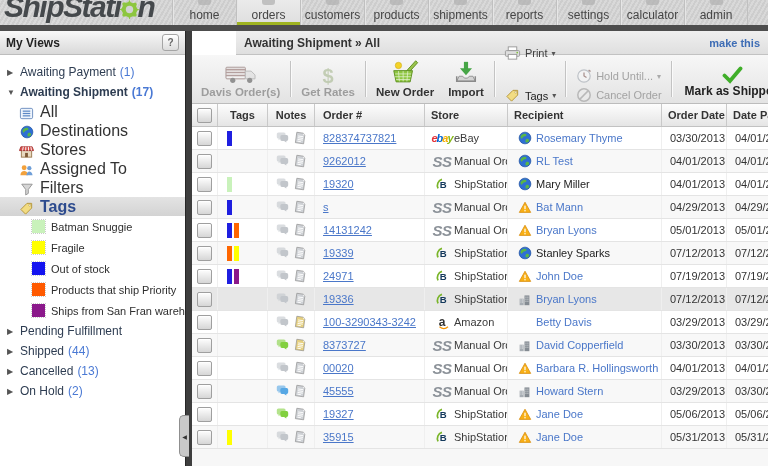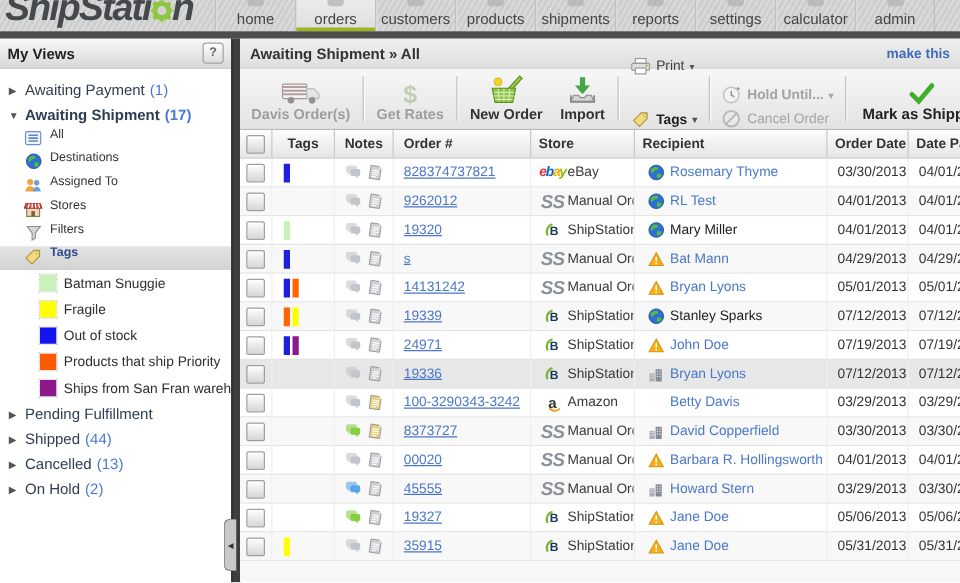--- a/index.html
+++ b/index.html
@@ -26,53 +26,53 @@
   .sb-header{height:23px;background:linear-gradient(#f8f8f8,#d9d9d9);border-bottom:1px solid #bdbdbd;
     display:flex;align-items:center;justify-content:space-between;padding:0 6px;}
   .sb-title{font-weight:bold;font-size:12px;color:#222;}
   .help-btn{width:15px;height:15px;border:1px solid #a5a5a5;border-radius:3px;background:linear-gradient(#fff,#dcdcdc);
     font-size:10px;font-weight:bold;color:#666;display:flex;align-items:center;justify-content:center;cursor:pointer;}
   .sb-list{padding-top:7px;}
   .sv-group{height:20px;display:flex;align-items:center;padding-left:7px;font-size:12px;color:#2e3d52;cursor:pointer;white-space:nowrap;}
   .sv-group.bold .sv-label,.sv-group.bold .sv-count{font-weight:bold;}
   .sv-arrow{width:13px;font-size:8px;color:#555;flex:none;}
   .sv-count{color:#4a79d4;margin-left:4px;}
-  .sv-child{height:19px;display:flex;align-items:flex-start;padding-left:18px;font-size:10px;color:#333;cursor:pointer;white-space:nowrap;}
+  .sv-child{height:19px;display:flex;align-items:flex-end;padding-left:18px;font-size:16px;color:#333;cursor:pointer;white-space:nowrap;}
   .sv-child .ico{width:17px;height:16px;margin-right:5px;flex:none;display:flex;align-items:center;}
   .sv-child.selected{background:linear-gradient(#e3e3e3,#d3d3d3);color:#2d4b8e;}
   .sv-child.selected .sv-label{font-weight:bold;}
   .sv-tag{height:21px;display:flex;align-items:center;padding-left:32px;font-size:11px;color:#2e2e2e;cursor:pointer;white-space:nowrap;}
   .tag-swatch{width:13px;height:13px;margin-right:6px;flex:none;outline:1px dotted rgba(0,0,0,.2);}
 
   
   .divider{position:absolute;left:185px;top:31px;width:7px;bottom:0;background:#3e3e3e;border-left:1px solid #262626;}
   .collapse-handle{position:absolute;left:-7px;top:384px;width:9px;height:40px;background:#c9c9c9;
     border:1px solid #8f8f8f;border-right:none;border-radius:5px 0 0 5px;display:flex;align-items:center;justify-content:center;
     font-size:6px;color:#333;cursor:pointer;}
 
   
   .main{position:absolute;left:192px;top:31px;right:0;bottom:0;background:#fff;overflow:hidden;}
   .titlebar{height:23px;background:linear-gradient(#efefef,#dfdfdf);border-bottom:1px solid #c2c2c2;
-    display:flex;align-items:center;justify-content:space-between;padding:0 8px;}
+    display:flex;align-items:center;justify-content:space-between;padding:0 8px;margin-left:44px;}
   .breadcrumb{font-weight:bold;font-size:12px;color:#333;white-space:nowrap;}
   .make-this{font-weight:bold;font-size:11px;color:#3e6db5;white-space:nowrap;cursor:pointer;}
 
   
   .toolbar{height:49px;background:linear-gradient(#f7f7f7,#e3e3e3);border-bottom:1px solid #bcbcbc;
     display:flex;align-items:stretch;padding-left:2px;box-sizing:border-box;}
   .tbtn-lg{display:flex;flex-direction:column;align-items:center;justify-content:flex-end;
     padding:3px 7px 5px;font-size:11.5px;font-weight:bold;color:#333;cursor:pointer;white-space:nowrap;}
   .tbtn-lg .ico{height:27px;display:flex;align-items:flex-end;justify-content:center;}
   .tbtn-lg.disabled{color:#9d9d9d;cursor:default;}
   .disabled .ico{filter:grayscale(70%) opacity(60%);}
   .tsep{width:1px;background:#c3c3c3;margin:6px 3px;box-shadow:1px 0 0 #fafafa;flex:none;}
   .tstack{display:flex;flex-direction:column;justify-content:flex-end;gap:3px;padding:0 6px;}
   .tbtn-sm{display:flex;align-items:center;height:19px;font-size:11px;color:#3f3f3f;cursor:pointer;gap:4px;white-space:nowrap;}
   .tbtn-sm .ico{width:17px;display:flex;justify-content:center;flex:none;}
-  .tbtn-sm.bold{font-weight:bold;color:#222;margin-top:24px;}
+  .tbtn-sm.bold{font-weight:normal;color:#222;margin-top:24px;}
   .tbtn-sm.disabled{color:#a3a3a3;cursor:default;}
   .caret{font-size:8px;color:#555;}
   .tbtn-sm.disabled .caret{color:#aaa;}
   .tbtn-ship{display:flex;flex-direction:column;align-items:center;justify-content:flex-end;
     padding:3px 10px 5px;font-size:12px;font-weight:bold;color:#222;cursor:pointer;white-space:nowrap;}
   .tbtn-ship .ico{height:24px;display:flex;align-items:flex-end;}
 
   
   .grid-header{display:flex;height:22px;background:linear-gradient(#fdfdfd,#e5e5e5);border-bottom:1px solid #c2c2c2;
     font-size:11px;font-weight:bold;color:#333;}
@@ -197,38 +197,38 @@
               <circle cx="8" cy="8" r="6.7" fill="#2e6fd4" stroke="#1d4f9e" stroke-width="0.8"></circle>
               <path d="M3 6c1-2.5 4-3.6 6-2.6 1.5.8.5 2.6-1 2.6S5.5 7.5 4.5 8.5 2.6 7 3 6z" fill="#59b647"></path>
               <path d="M9.5 9c1.5-.5 3 .2 3.2 1.5.2 1-1 2.5-2.5 2.7-1.2.1-2-1-1.7-2.2.2-.9.4-1.7 1-2z" fill="#59b647"></path>
             </svg>
           </span>
           <span class="sv-label">Destinations</span>
         </div>
         <div class="sv-child">
           <span class="ico">
             <svg width="15" height="15" viewBox="0 0 16 16">
+              <rect x="2.5" y="7" width="11" height="7" fill="#e8d9c0" stroke="#9c7b50"></rect>
+              <rect x="6.5" y="9.5" width="3" height="4.5" fill="#7e5a36"></rect>
+              <path d="M2 3h12l1.5 4h-15z" fill="#d9534f" stroke="#a93936"></path>
+              <path d="M4.6 3l-.8 4M7.3 3l-.2 4M10 3l.2 4M12.6 3l.8 4" stroke="#fff" stroke-width="1"></path>
+            </svg>
+          </span>
+          <span class="sv-label">Stores</span>
+        </div>
+        <div class="sv-child">
+          <span class="ico">
+            <svg width="15" height="15" viewBox="0 0 16 16">
               <circle cx="5.5" cy="5" r="2.6" fill="#f2a13c"></circle>
               <path d="M1.5 13c0-3 2-4.5 4-4.5s4 1.5 4 4.5z" fill="#f2a13c"></path>
               <circle cx="11" cy="5.5" r="2.3" fill="#6f9fd8"></circle>
               <path d="M7.8 13c.3-2.6 1.8-4 3.2-4 1.7 0 3.2 1.4 3.5 4z" fill="#6f9fd8"></path>
             </svg>
           </span>
           <span class="sv-label">Assigned To</span>
-        </div>
-        <div class="sv-child">
-          <span class="ico">
-            <svg width="15" height="15" viewBox="0 0 16 16">
-              <rect x="2.5" y="7" width="11" height="7" fill="#e8d9c0" stroke="#9c7b50"></rect>
-              <rect x="6.5" y="9.5" width="3" height="4.5" fill="#7e5a36"></rect>
-              <path d="M2 3h12l1.5 4h-15z" fill="#d9534f" stroke="#a93936"></path>
-              <path d="M4.6 3l-.8 4M7.3 3l-.2 4M10 3l.2 4M12.6 3l.8 4" stroke="#fff" stroke-width="1"></path>
-            </svg>
-          </span>
-          <span class="sv-label">Stores</span>
         </div>
         <div class="sv-child">
           <span class="ico">
             <svg width="14" height="14" viewBox="0 0 16 16">
               <path d="M2 2.5h12L9.5 8.5v4.5l-3 1.8V8.5z" fill="#d6d6d6" stroke="#8f8f8f"></path>
             </svg>
           </span>
           <span class="sv-label">Filters</span>
         </div>
         <div class="sv-child selected">

